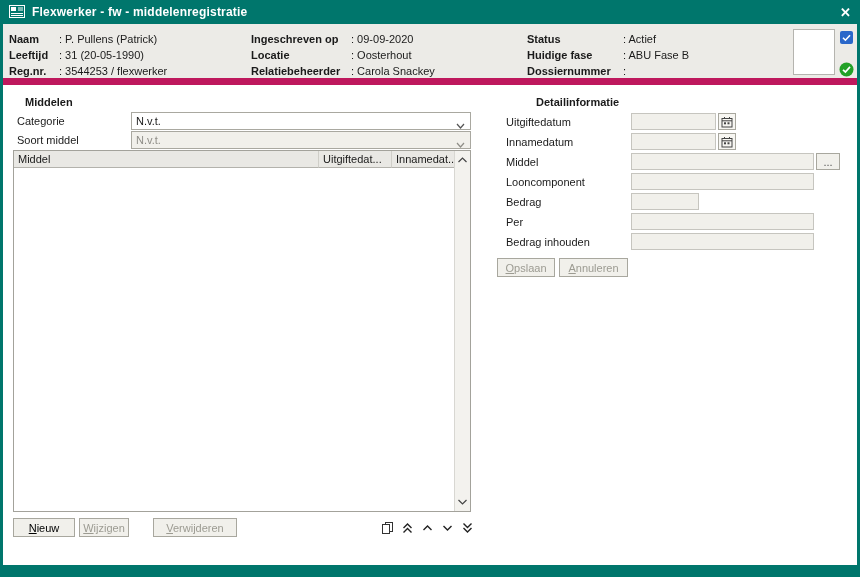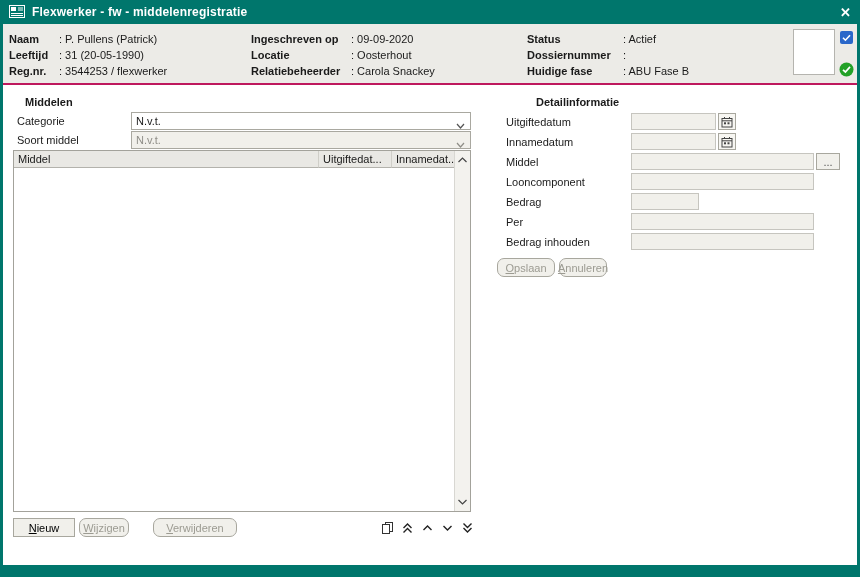--- a/index.html
+++ b/index.html
@@ -26,21 +26,21 @@
   .titlebar .close { font-size:13px; font-weight:bold; cursor:pointer; line-height:1; }
   
   .inner {
     position:absolute; top:24px; left:3px; right:3px; bottom:12px;
     background:#fff;
   }
   
   .pheader {
     position:absolute; top:0; left:0; right:0; height:61px;
     background: var(--header_bg, #ECEBE7);
-    border-bottom:2px solid #be185d;
+    border-bottom:7px solid #be185d;
   }
   .hcol { position:absolute; top:7px; }
   .hcol.c1 { left:6px; }
   .hcol.c2 { left:248px; }
   .hcol.c3 { left:524px; }
   .hrow { height:16px; line-height:16px; white-space:nowrap; }
   .hlabel { display:inline-block; font-weight:bold; }
   .c1 .hlabel { width:50px; }
   .c2 .hlabel { width:100px; }
   .c3 .hlabel { width:96px; }
@@ -84,21 +84,21 @@
   .sbtn.up { top:1px; } .sbtn.dn { bottom:1px; }
   
   .btn {
     position:absolute; height:19px; background:#F1F0EB;
     border:1px solid #A8A79E; font-family:"Liberation Sans",sans-serif; font-size:11px;
     color:#000; display:flex; align-items:center; justify-content:center;
     padding:0 9px; cursor:pointer;
   }
   .btn .accel { display:inline-block; }
   .btn .accel::first-letter { text-decoration:underline; }
-  .btn.disabled { color: var(--disabled_text, #9C9B92); border-radius: 7px; }
+  .btn.disabled { color: var(--disabled_text, #9C9B92); }
   .iconbar { position:absolute; left:376px; top:434px; display:flex; gap:4px; align-items:center; }
   .ibtn { width:16px; height:16px; display:flex; align-items:center; justify-content:center; cursor:pointer; }
   
   .rpanel { position:absolute; left:489px; top:0; width:352px; bottom:0; }
   .drow { position:absolute; left:4px; height:17px; display:flex; align-items:center; }
   .drow .dlabel { display:inline-block; width:135px;padding-left:10px; }
   .tin {
     height:17px; border:1px solid #C6C5BF; background:#F1F0EB;
     font-family:"Liberation Sans",sans-serif; font-size:11px; color:#333; padding:0 3px;
   }
@@ -158,24 +158,24 @@
         </div>
         <div class="hrow">
           <span class="hlabel">Relatiebeheerder</span><span class="hval">: Carola Snackey</span>
         </div>
       </div>
       <div class="hcol c3">
         <div class="hrow">
           <span class="hlabel">Status</span><span class="hval">: Actief</span>
         </div>
         <div class="hrow">
+          <span class="hlabel">Huidige fase</span><span class="hval">: ABU Fase B</span>
+        </div>
+        <div class="hrow">
           <span class="hlabel">Dossiernummer</span><span class="hval">:</span>
-        </div>
-        <div class="hrow">
-          <span class="hlabel">Huidige fase</span><span class="hval">: ABU Fase B</span>
         </div>
       </div>
       <div class="photo"></div>
       <span class="hchk">
         <svg width="13" height="13" viewBox="0 0 13 13">
           <rect width="13" height="13" rx="2" fill="#2A67C9"></rect>
           <path d="M3 6.8 L5.4 9.2 L10 4.2" stroke="#fff" stroke-width="1.6" fill="none"></path>
         </svg>
       </span>
       <span class="hok">
@@ -334,20 +334,20 @@
         </div>
 
         <div class="drow" style="top:147px;">
           <span class="dlabel">Bedrag inhouden</span>
           <input class="tin w-wide" value="" style="">
         </div>
 
         <button class="btn disabled" style="left:5px; top:172px; width:58px;">
           <span class="accel">Opslaan</span>
         </button>
-        <button class="btn disabled" style="left:67px; top:172px; width:48px;">
+        <button class="btn disabled" style="left:67px; top:172px; width:69px;">
           <span class="accel">Annuleren</span>
         </button>
       </div>
 
     </div>
   </div>
 </div>
 
 </body></html>

